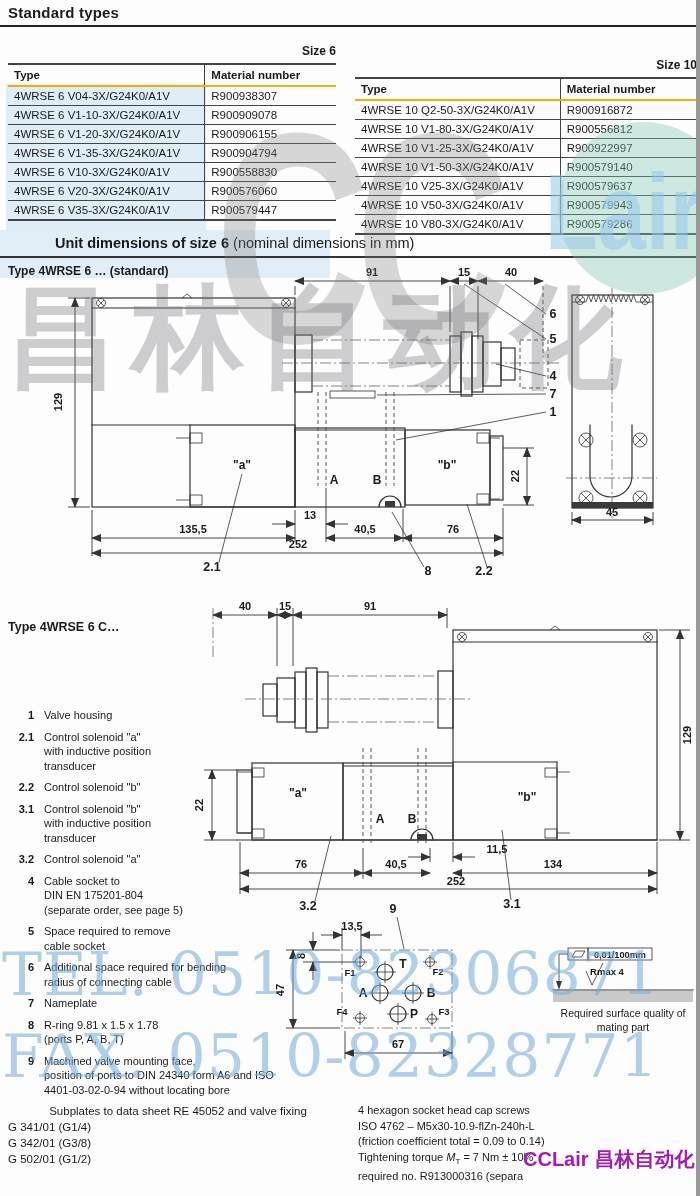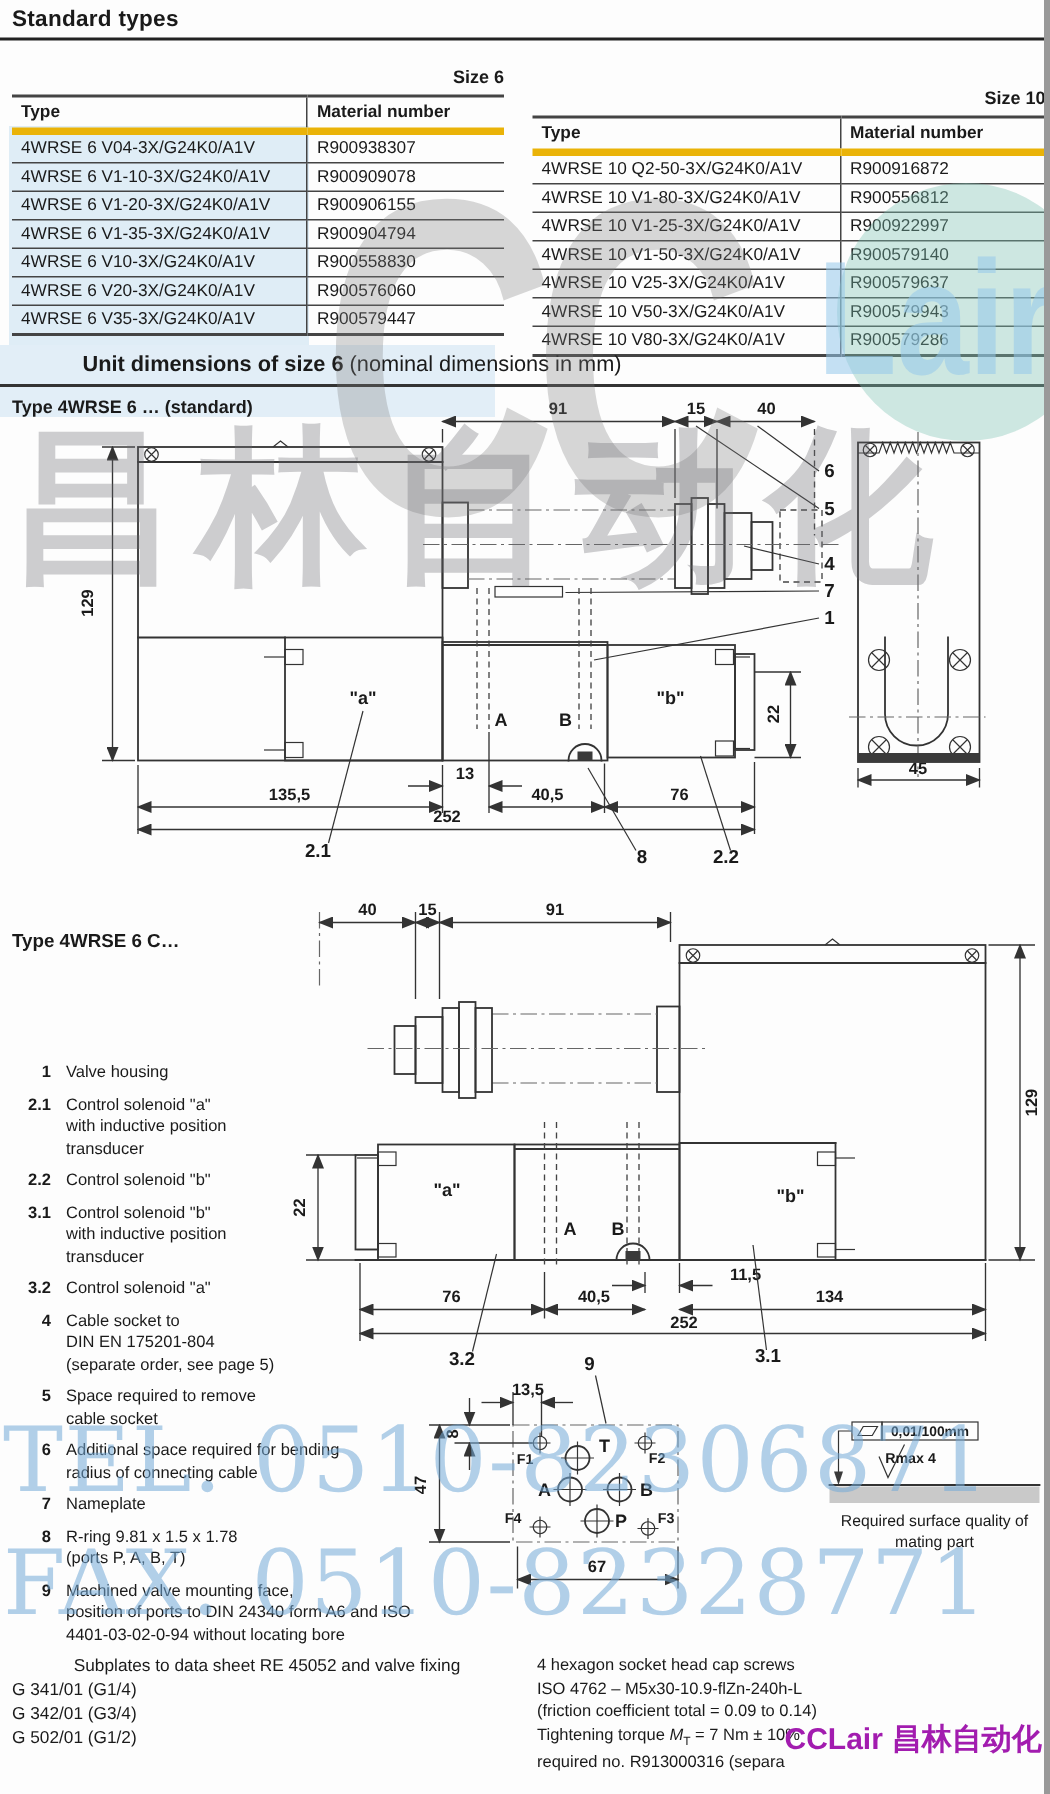--- a/index.html
+++ b/index.html
@@ -13,21 +13,21 @@
   .sec-head .bld{font-weight:bold;}
   .sec-rule{left:0;top:256px;width:700px;height:2px;background:#333;}
   .d1-title{left:8px;top:264px;font-size:12px;font-weight:bold;}
   .d2-title{left:8px;top:620px;font-size:12.5px;font-weight:bold;}
   
   .tbl{font-size:11.5px;}
   .tbl-s6{left:8px;top:44px;width:328px;}
   .tbl-s10{left:355px;top:36px;width:342px;margin-top:22px;}
   .tbl .cap{font-weight:bold;font-size:12px;margin:0 0 5px 0;text-align:right;}
   .tbl table{border-collapse:collapse;width:100%;}
-  .tbl th{border-top:2px solid #444;border-bottom:5px solid #eab308;text-align:left;
+  .tbl th{border-top:2px solid #444;border-bottom:2px solid #eab308;text-align:left;
           font-weight:bold;padding:4px 6px;font-size:11.5px;}
   .tbl td{border-bottom:1px solid #444;padding:3px 6px;}
   .tbl tr:last-child td{border-bottom:2px solid #444;}
   .tbl th:first-child,.tbl td:first-child{border-right:1px solid #444;width:60%;}
   
   .legend{left:8px;top:708px;width:352px;font-size:11px;line-height:14.5px;}
   .lg{display:flex;margin-bottom:7px;}
   .lg-num{flex:0 0 26px;text-align:right;font-weight:bold;margin-right:10px;}
   .lg-text{white-space:pre-line;}
   
@@ -549,21 +549,21 @@
 position of ports to DIN 24340 form A6 and ISO
 4401-03-02-0-94 without locating bore</span>
       </div>
   </div>
 
   <div class="abs notes-left">
     <div>Subplates to data sheet RE 45052 and valve fixing</div>
     <div class="subrow">
       <span class="subvals">
         <div>G 341/01 (G1/4)</div>
-        <div>G 342/01 (G3/4)</div>
+        <div>G 342/01 (G3/8)</div>
         <div>G 502/01 (G1/2)</div>
       </span>
     </div>
   </div>
   <div class="abs notes-right">
     <div>4 hexagon socket head cap screws</div>
     <div>ISO 4762 – M5x30-10.9-flZn-240h-L</div>
     <div>(friction coefficient total = 0.09 to 0.14)</div>
     <div><span>Tightening torque </span><span class="mi">M</span><sub>T</sub><span> = 7 Nm ± 10%</span></div>
     <div>required no. R913000316 (separa</div>

